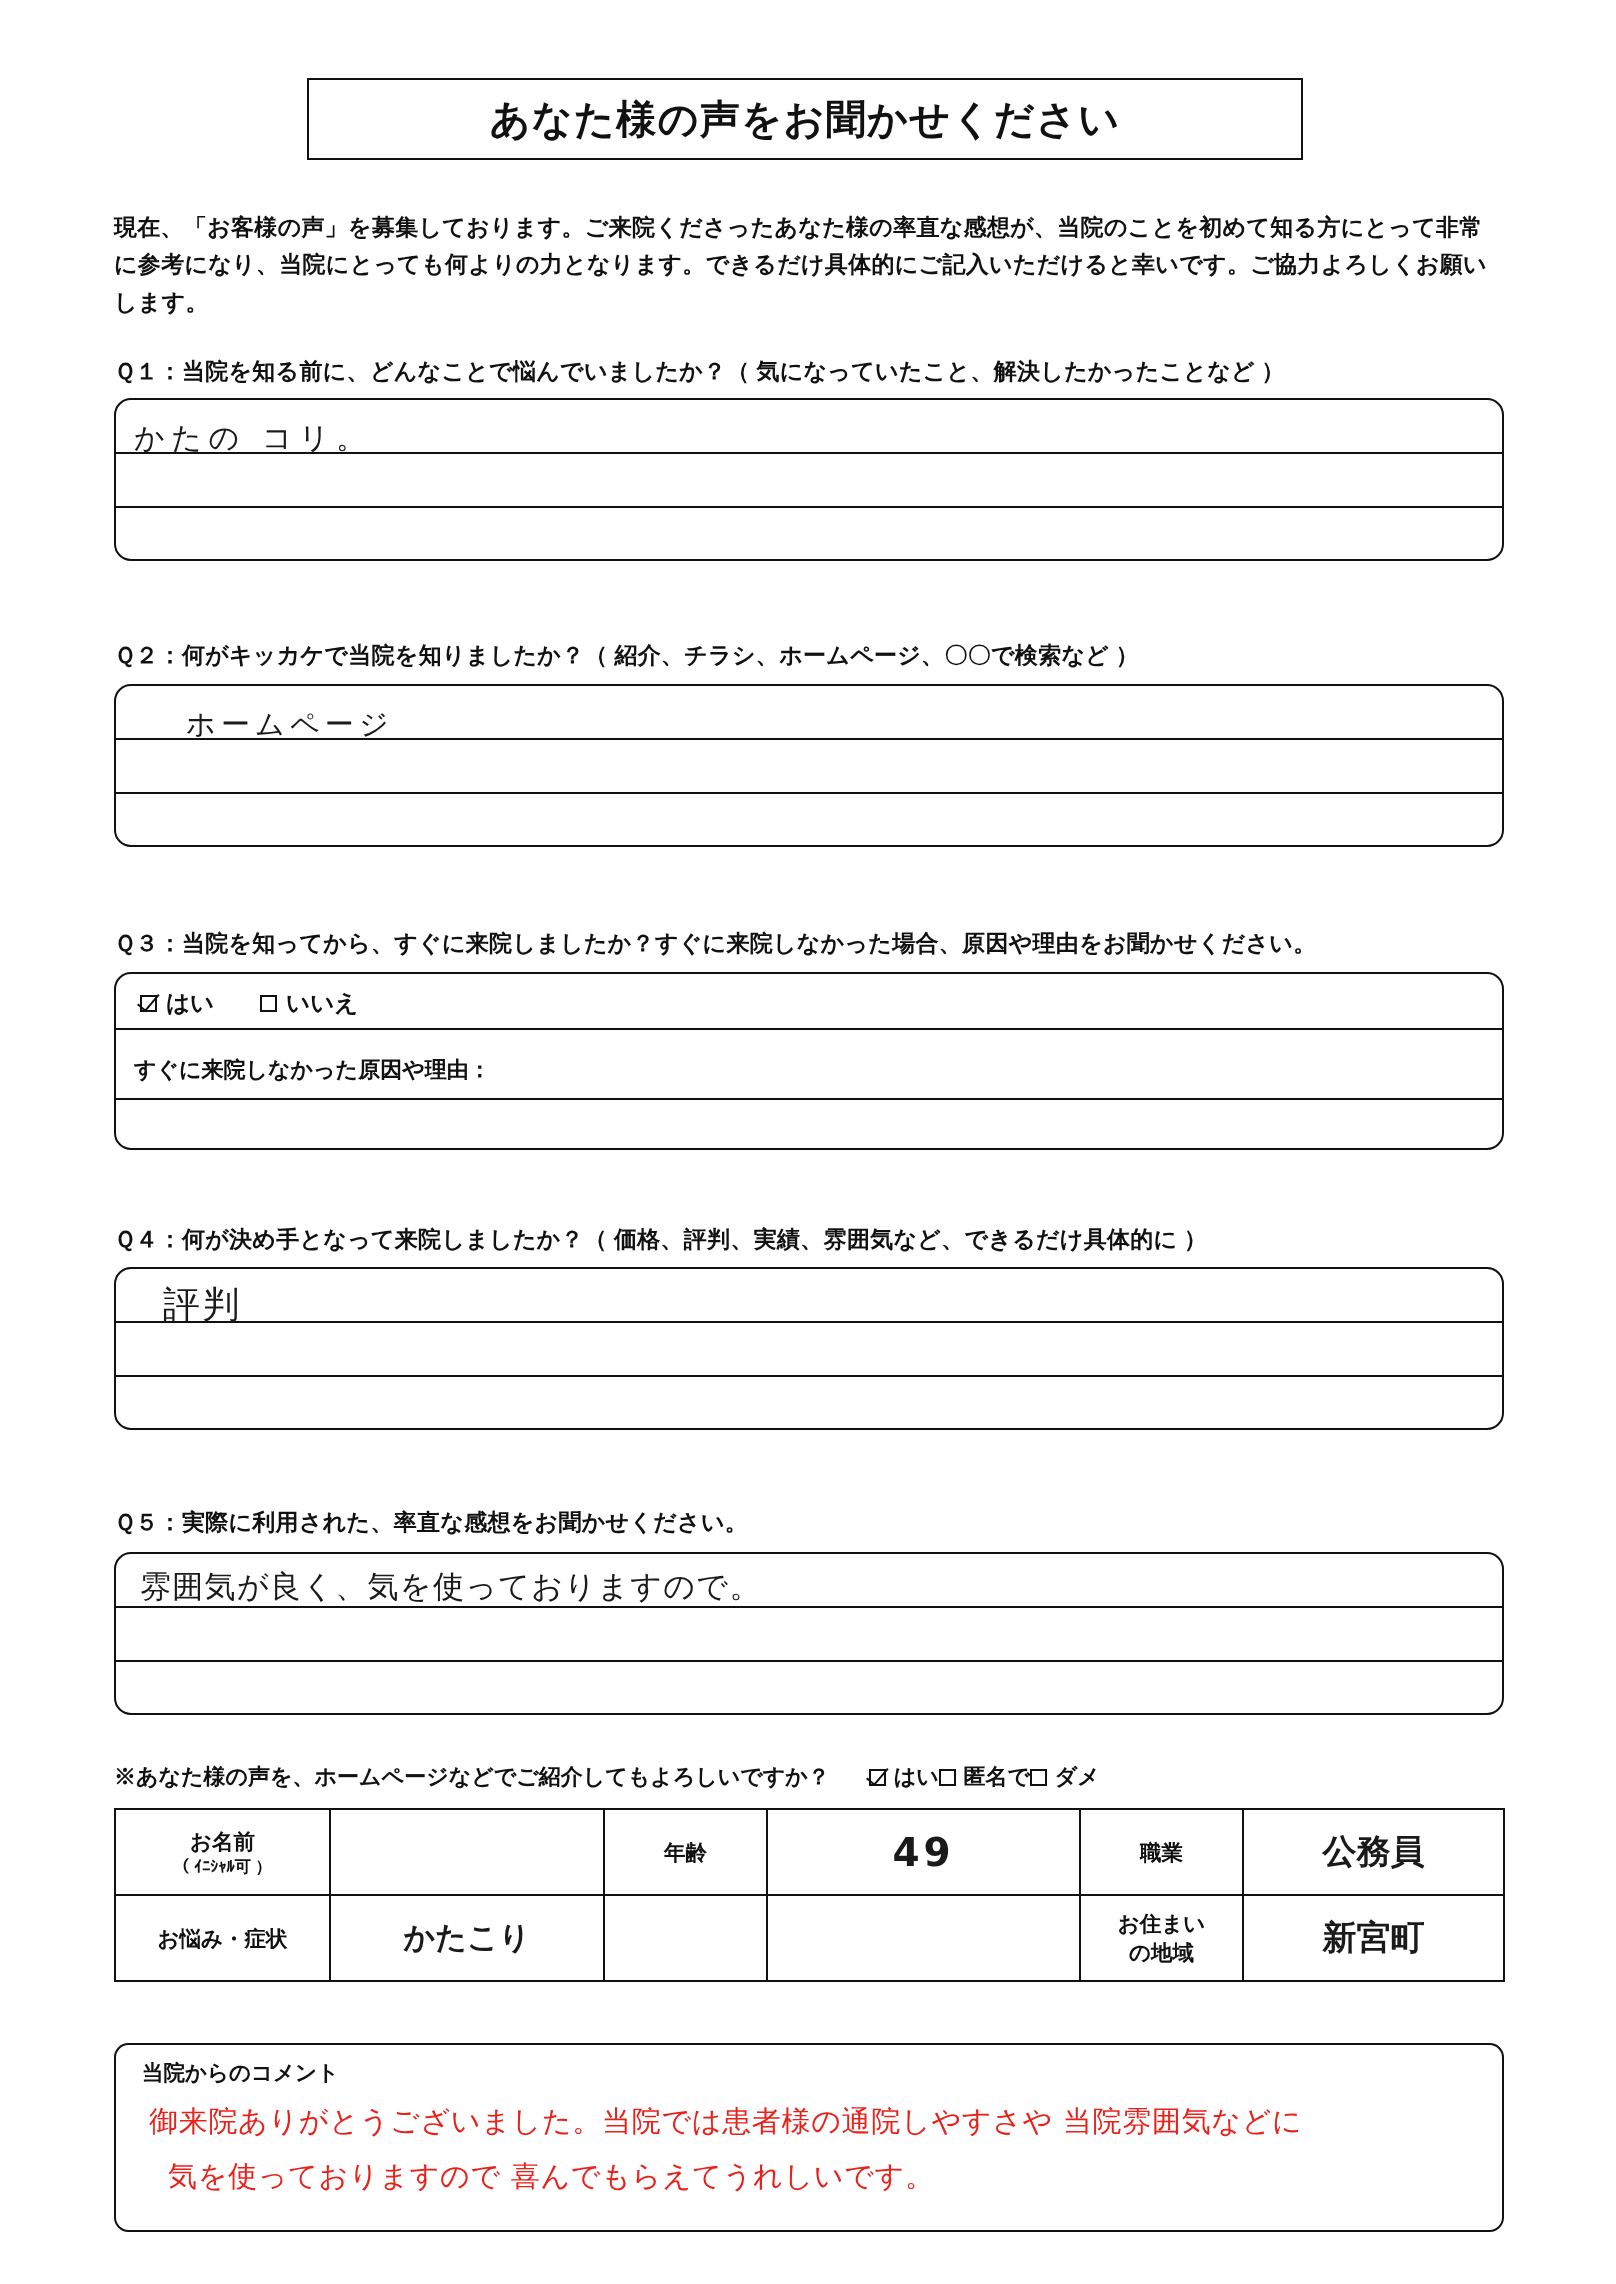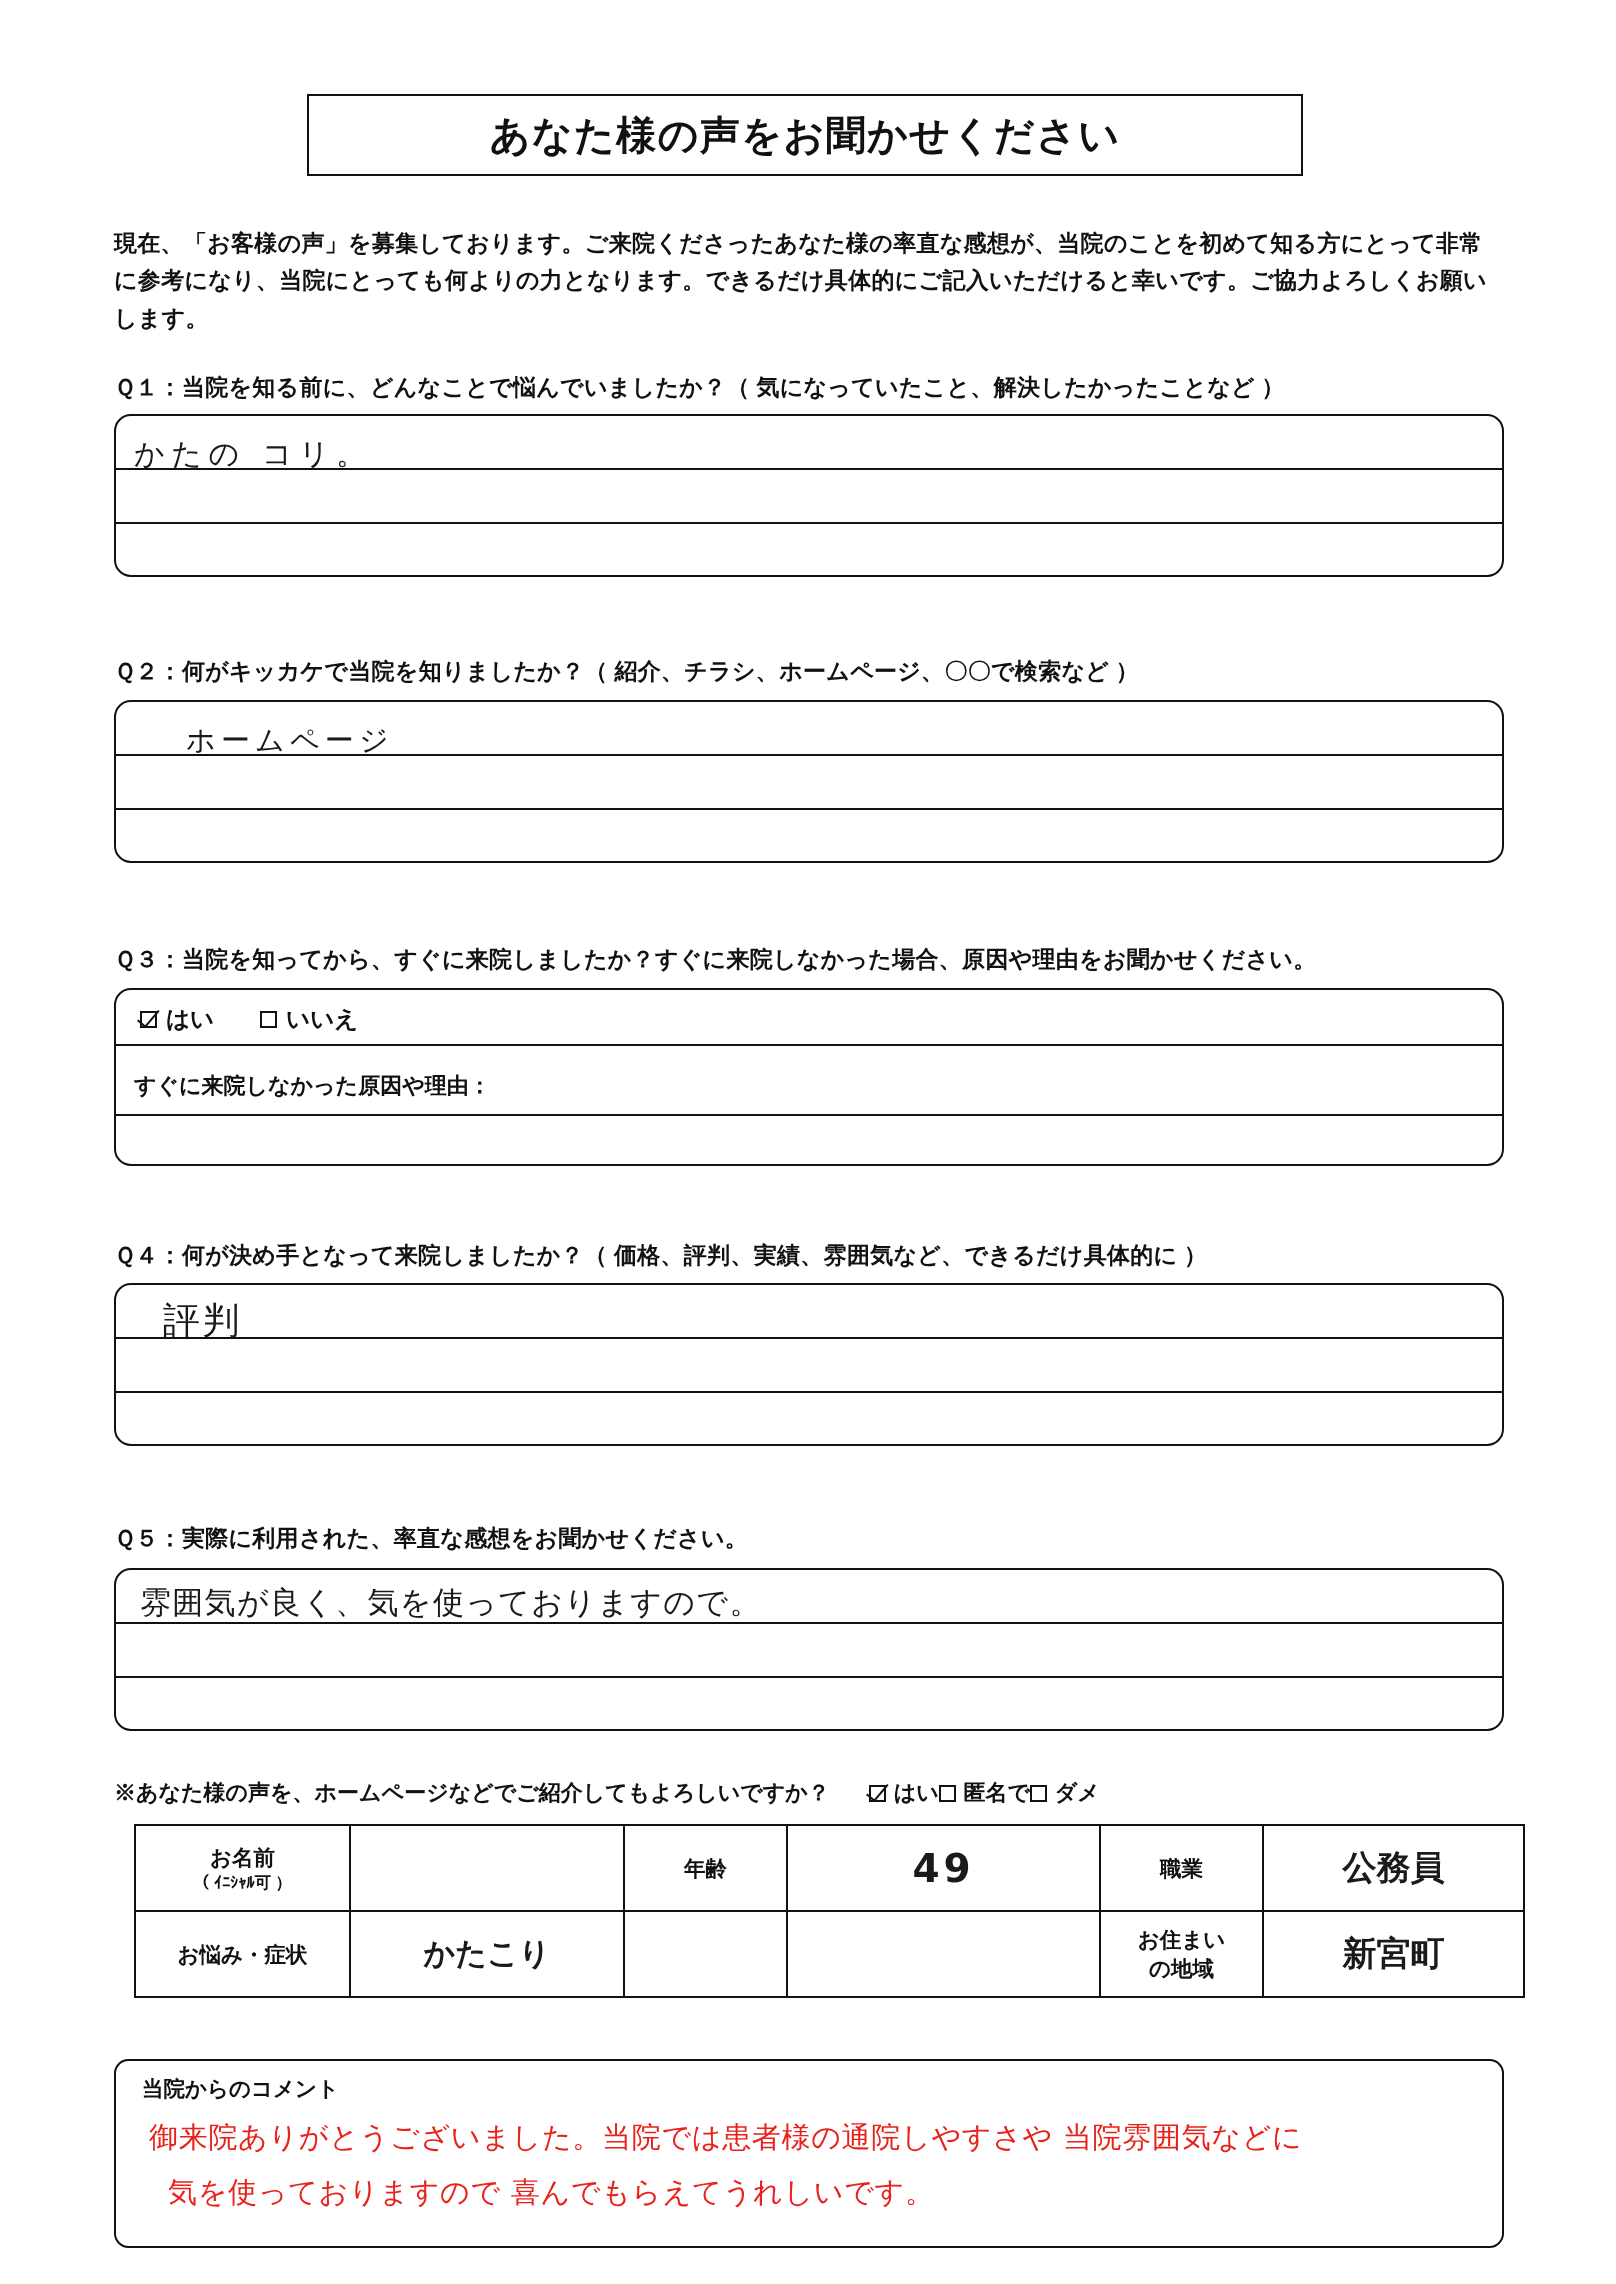--- a/index.html
+++ b/index.html
@@ -10,21 +10,21 @@
   body {
     width: 1616px;
     height: 2284px;
     font-family: "Liberation Sans", sans-serif;
     color: #111111;
     position: relative;
     overflow: hidden;
   }
   .page {
     position: absolute;
-    left: 0; top: 16px;
+    left: 0; top: 0;
     width: 1616px;
     height: 1900px;
   }
 
   
   .title-box {
     position: absolute;
     left: 307px;
     top: 78px;
     width: 992px;
@@ -133,21 +133,20 @@
 
   
   .info-table {
     position: absolute;
     left: 114px;
     top: 1808px;
     width: 1390px;
     height: 163px;
     border-collapse: collapse;
     table-layout: fixed;
-    margin-left: 20px;
   }
   .info-table td {
     border: 2px solid #111;
     font-size: 21.5px;
     font-weight: bold;
     text-align: center;
     vertical-align: middle;
     height: 82px;
     position: relative;
   }

